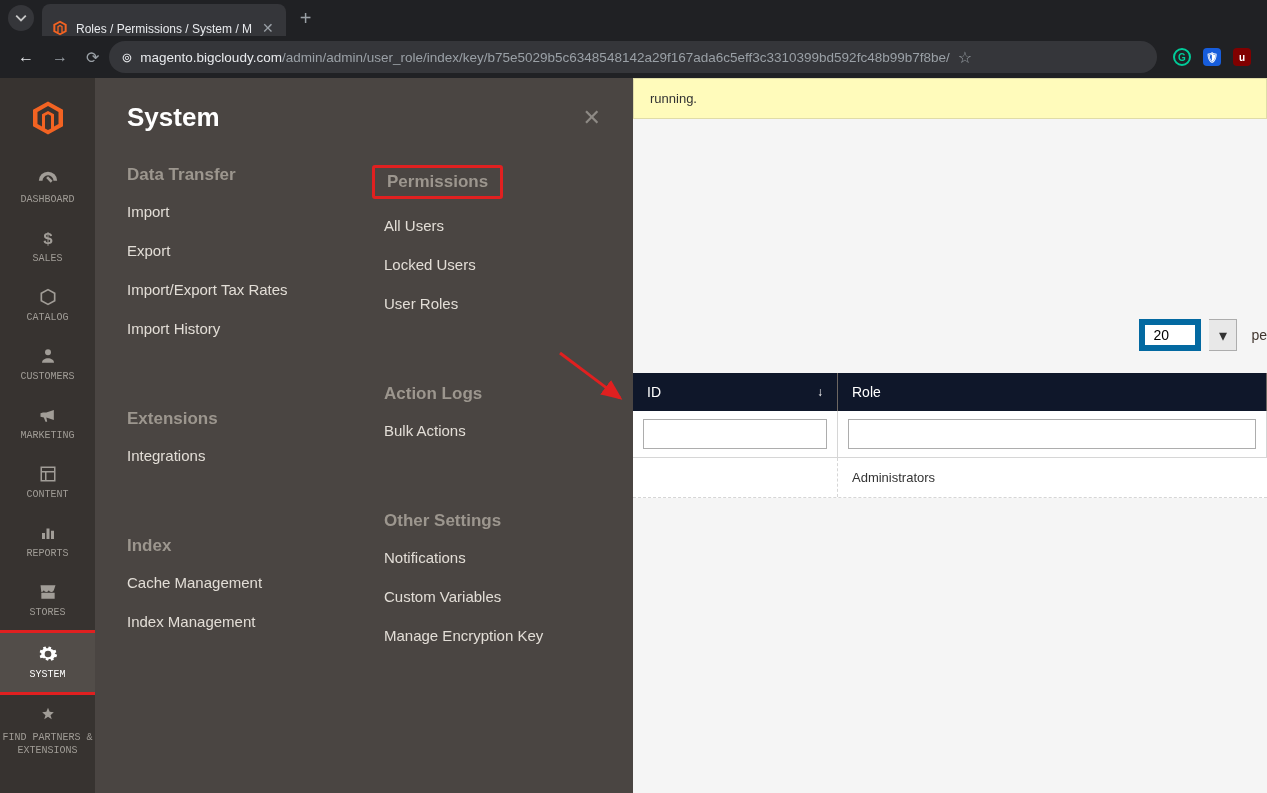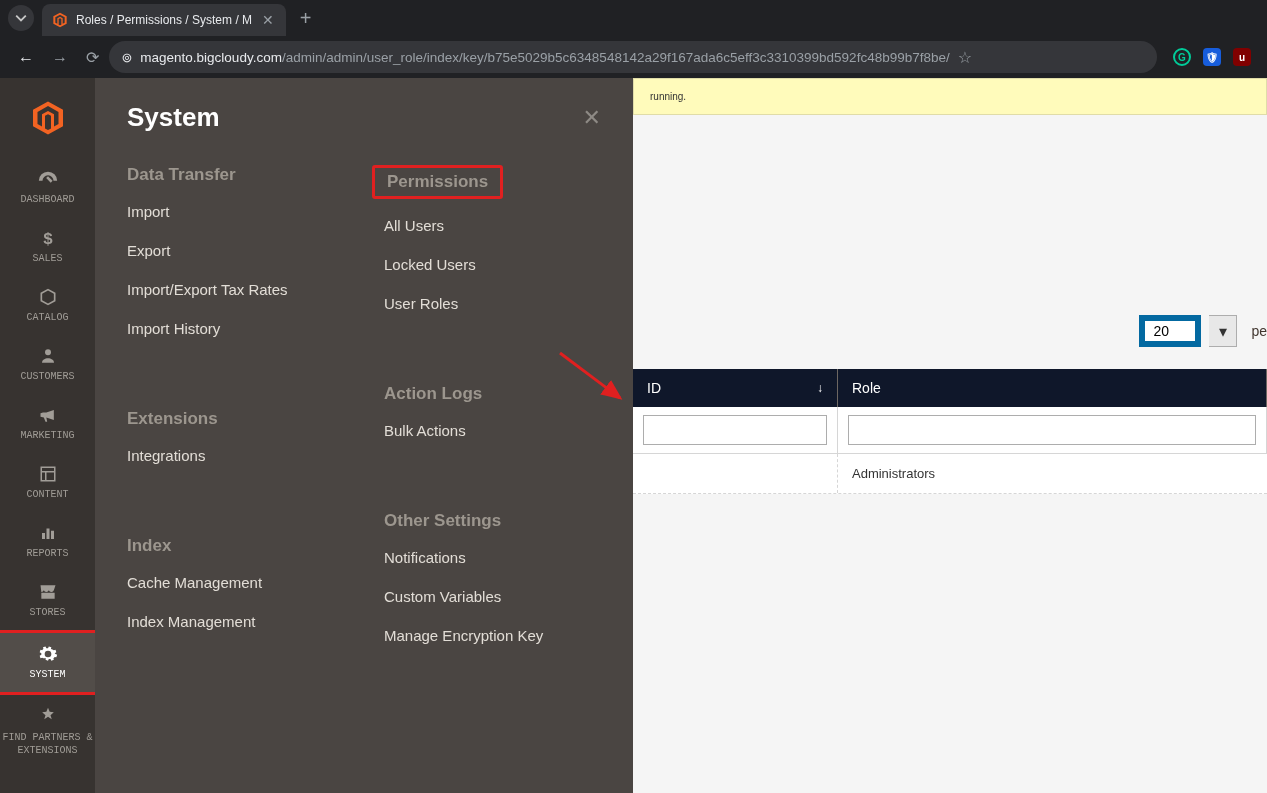--- a/index.html
+++ b/index.html
@@ -3,21 +3,21 @@
 <meta charset="utf-8">
 <style>
 * { margin:0; padding:0; box-sizing:border-box; }
 body { font-family: -apple-system, BlinkMacSystemFont, "Segoe UI", Helvetica, Arial, sans-serif; background:#fff; width:1267px; height:793px; overflow:hidden; color:#333; }
 
 
 .chrome { background:#202124; height:78px; width:100%; }
 .tab-strip { display:flex; align-items:center; height:36px; padding-left:8px; }
 .chevron-btn { width:26px; height:26px; border-radius:50%; background:#35363a; display:flex; align-items:center; justify-content:center; margin-right:8px; cursor:pointer; }
 .chevron-btn svg { width:12px; height:12px; fill:#c7c7c7; }
-.tab { display:flex; align-items:center; background:#35363a; border-radius:8px 8px 0 0; height:32px; padding:0 10px; margin-top:4px; min-width:210px; gap:8px; }
+.tab { display:flex; align-items:flex-end; background:#35363a; border-radius:8px 8px 0 0; height:32px; padding:0 10px; margin-top:4px; min-width:210px; gap:8px; }
 .tab-favicon { width:16px; height:16px; }
 .tab-title { color:#e8eaed; font-size:12px; white-space:nowrap; overflow:hidden; text-overflow:ellipsis; flex:1; }
 .tab-close { color:#9aa0a6; font-size:14px; padding:0 2px; cursor:pointer; }
 .new-tab { color:#9aa0a6; font-size:20px; padding:0 14px; cursor:pointer; }
 .toolbar { display:flex; align-items:center; height:42px; padding:0 10px; gap:10px; }
 .nav-arrows { display:flex; gap:18px; color:#9aa0a6; align-items:center; padding-left:8px; }
 .nav-arrows span, .nav-arrows div { cursor:pointer; }
 .urlbar-wrap { flex:1; display:flex; align-items:center; background:#35363a; border-radius:20px; height:32px; padding:0 12px; gap:8px; }
 .star { color:#9aa0a6; cursor:pointer; }
 .url-text { color:#9aa0a6; font-size:13.5px; white-space:nowrap; overflow:hidden; }
@@ -44,21 +44,21 @@
 .flyout-cols { display:flex; gap:40px; }
 .flyout-col { flex:1; display:flex; flex-direction:column; }
 .sect-head { color:#9c968e; font-size:17px; font-weight:700; margin-top:16px; margin-bottom:18px; }
 .sect-head.first { margin-top:0; }
 .sect-head-box { display:inline-block; padding:4px 12px; margin-left:-12px; }
 .flyout-link { color:#e2ddd6; font-size:15px; margin-bottom:22px; cursor:pointer; }
 .arrow-svg { position:absolute; left:460px; top:270px; pointer-events:none; }
 
 
 .main-under { position:absolute; left:633px; top:0; right:0; bottom:0; background:#f5f5f5; }
-.notice-bar { background:#fffbbb; border:1px solid #e0dca8; padding:12px 16px; font-size:10px; color:#333; }
+.notice-bar { background:#fffbbb; border:1px solid #e0dca8; padding:12px 16px; font-size:13px; color:#333; }
 .page-area { padding:20px 0 0 0; }
 .toolbar-row { display:flex; justify-content:flex-end; align-items:center; padding:10px 0; margin-top:170px; gap:8px; }
 .per-page-input { width:62px; height:32px; border:6px solid #0369a1; background:#fff; text-align:left; padding:0 8px; font-size:14px; }
 .per-page-btn { width:28px; height:32px; border:1px solid #adadad; border-left:none; background:#e8e8e8; display:flex; align-items:center; justify-content:center; cursor:pointer; }
 .per-label { font-size:14px; color:#41362f; margin-left:6px; }
 .grid { margin-top:12px; }
 .grid-head { display:flex; background:#0f172a; color:#fff; height:38px; align-items:stretch; }
 .grid-head-cell { display:flex; align-items:center; padding:0 14px; font-size:14px; border-right:1px solid #6d6762; position:relative; }
 .gc-id { width:205px; justify-content:space-between; }
 .gc-role { flex:1; }

